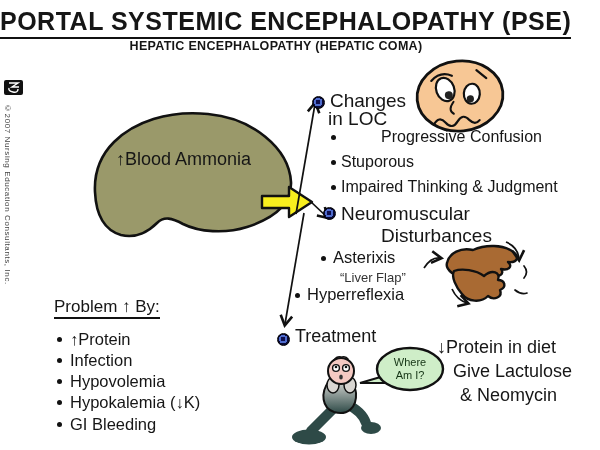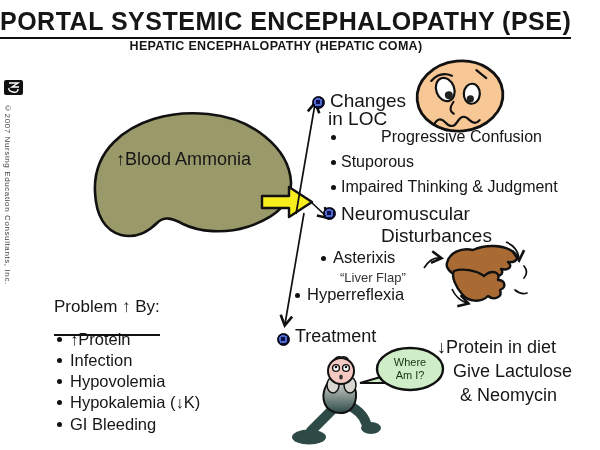--- a/index.html
+++ b/index.html
@@ -13,21 +13,21 @@
   .copyright{left:3px;top:104px;writing-mode:vertical-rl;font-size:8px;color:#444;letter-spacing:.6px;white-space:nowrap;}
   .logo{position:absolute;left:6px;top:78px;width:15px;height:19px;background:#111;border-radius:2px;transform:rotate(90deg);}
   .h1{font-size:19px;}
   .h2{font-size:18px;}
   .it{font-size:16px;}
   .it2{font-size:16.5px;}
   .small{font-size:13px;color:#333;}
   .dot{position:absolute;width:5px;height:5px;border-radius:50%;background:#111;}
   .dotblue{position:absolute;width:11px;height:11px;border-radius:50%;border:1px solid #000;
            background:radial-gradient(circle at 46% 46%, #0e0e4e 0 2.4px, #4f6ccd 2.4px 4.3px, #0a0a35 4.3px);}
-  .uline{border-bottom:2px solid #111;padding-bottom:18px;}
+  .uline{border-bottom:2px solid #111;padding-bottom:1px;}
   .bubbletxt{position:absolute;left:382px;top:356px;width:56px;text-align:center;font-size:11px;line-height:1.15;color:#143314;}
   svg{position:absolute;left:0;top:0;}
 </style>
 </head>
 <body>
 
 <div id="canvas">
 
   <svg width="600" height="450" viewBox="0 0 600 450">
     <defs>

